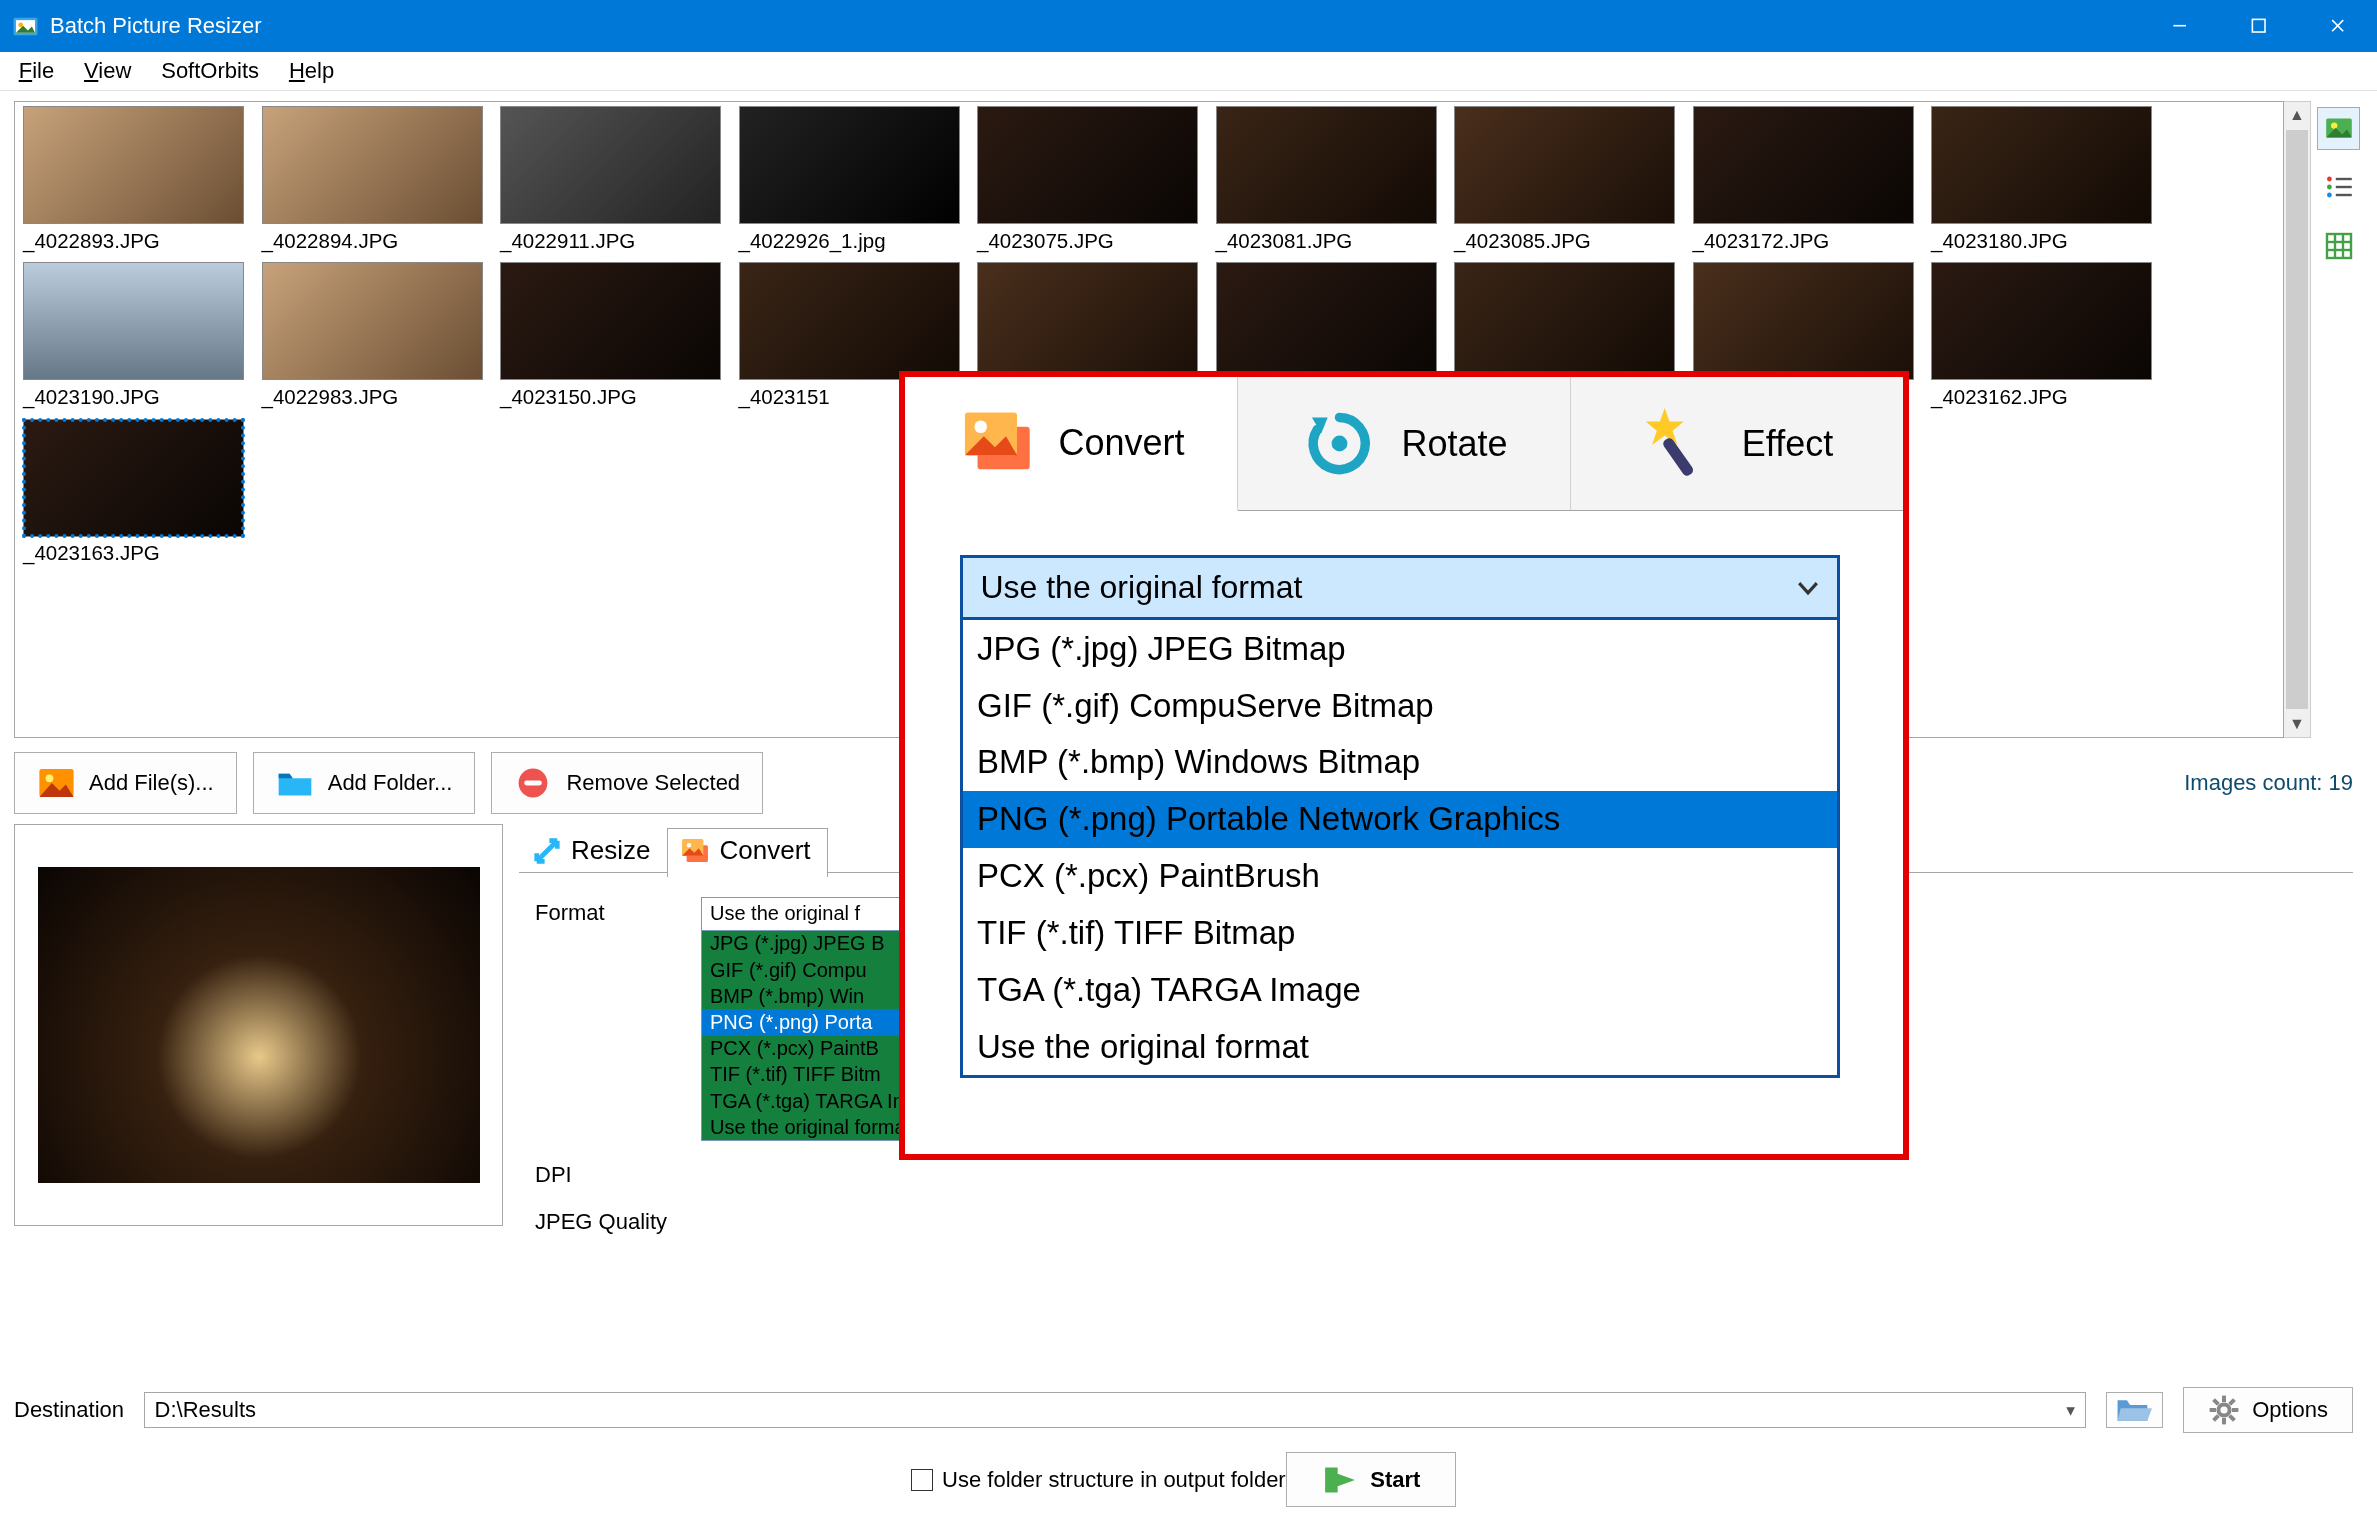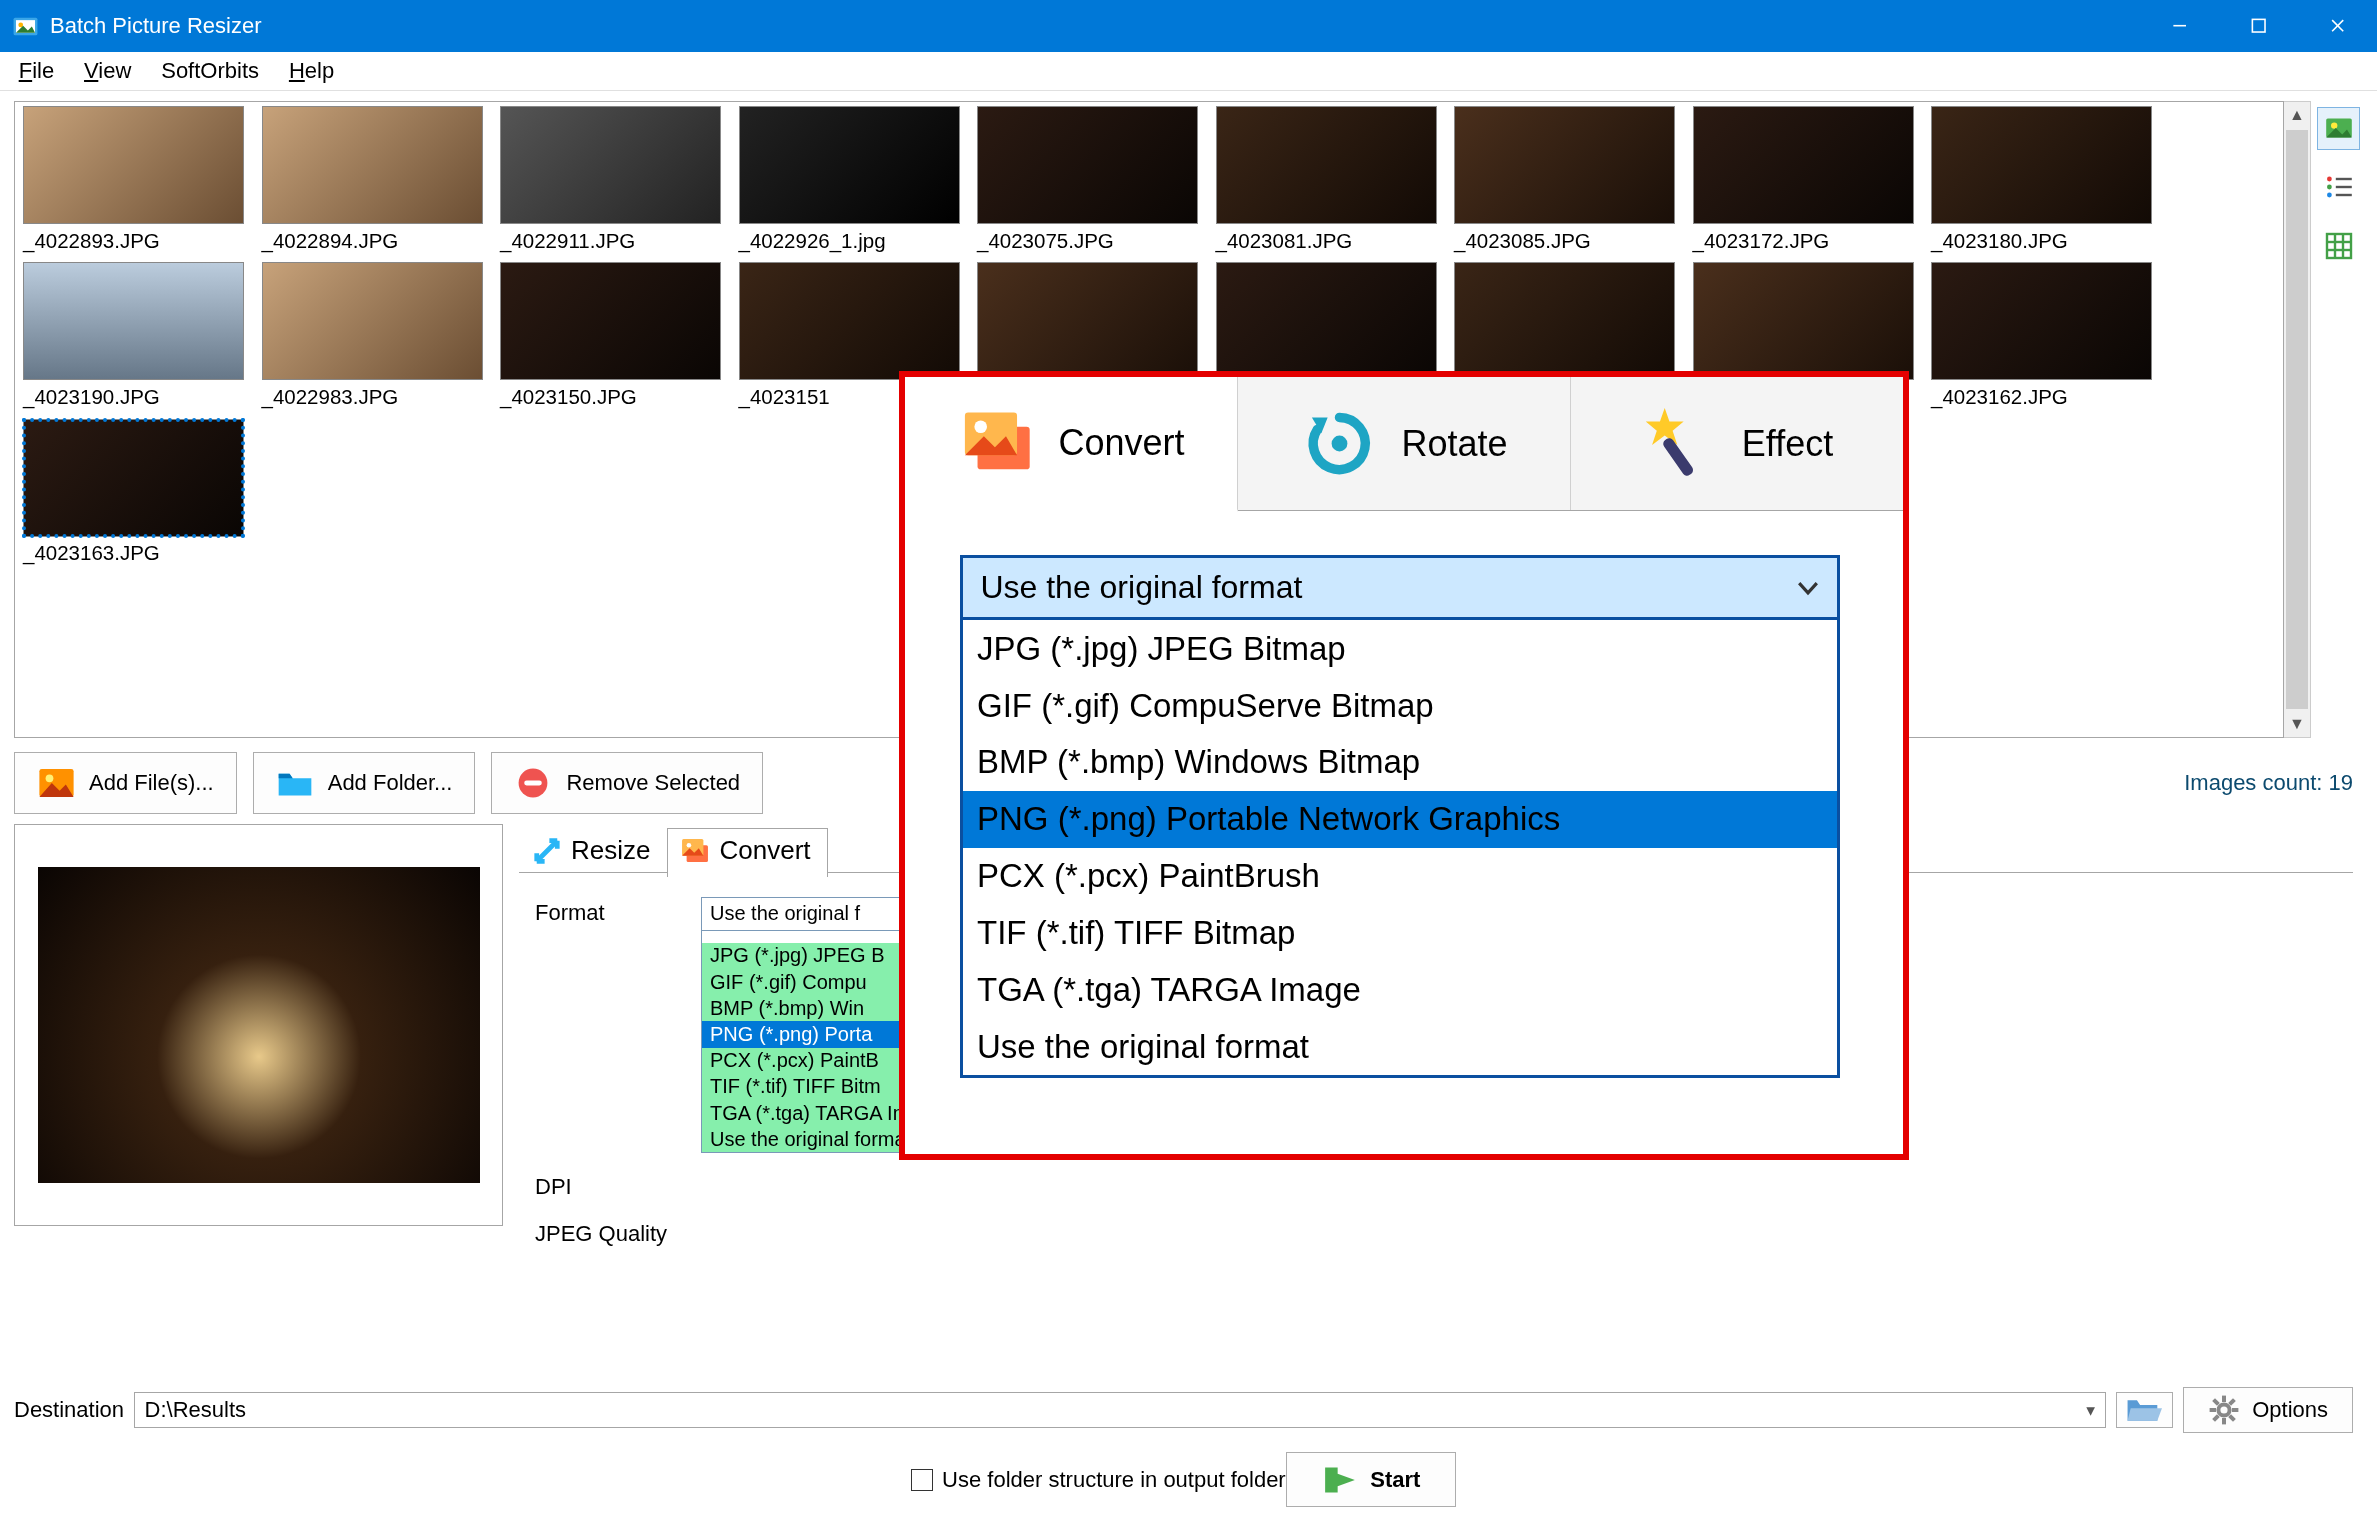--- a/index.html
+++ b/index.html
@@ -47,39 +47,39 @@
 .small-tabs { display: flex; height: 49px; border-bottom: 0.8px solid #a6a6a6; align-items:flex-end; }
 .small-tab { display:flex; align-items:flex-start; gap:8px; padding: 6.3px 16px 6.3px 11px; font-size: 26px; border: 0.8px solid transparent; border-bottom:none; position:relative; top:5px; height:49px;}
 .small-tab.active { border-color:#a6a6a6; background:#fff; z-index:2; }
 .small-tab .ic { width:32px; height:32px; display:flex; align-items:center; justify-content:center; }
 
 .settings-body { padding: 24px 16px; }
 .setting-row { display:flex; align-items:flex-start; margin-bottom: 17.4px; font-size: 22px; }
 .setting-label { width: 166px; padding-top: 3.2px; }
 .format-select-small { width: 284px; border: 0.8px solid #7a99b8; font-size: 20px; }
 .format-select-small .sel-current { padding: 4.7px 8px; background:#fff; border-bottom:0.8px solid #7a99b8; }
-.format-select-small .sel-list { background:#86efac;margin-top:12px; }
+.format-select-small .sel-list { background:#15803d; }
 .format-select-small .sel-item { padding: 1.6px 8px; white-space:nowrap; overflow:hidden; color:#000;}
 .format-select-small .sel-item.hl { background:#0078d7; color:#fff; }
 
 
 .callout { position: absolute; left: 899px; top: 371px; width: 1010px; height: 789px; border: 6.3px solid #e40000; background:#fff; z-index: 50; }
 .big-tabs { display:flex; height: 134px; border-bottom:0.8px solid #a6a6a6; }
 .big-tab { flex:1; display:flex; align-items:center; justify-content:center; gap: 22px; font-size: 36px; border-right:0.8px solid #d0d0d0; background:#f4f4f4; }
 .big-tab:last-child{border-right:none;}
 .big-tab.active { background:#fff; border-bottom:3.2px solid #fff; margin-bottom:-1.6px; }
 .big-tab .ic { width: 79px; height: 79px; display:flex; align-items:center; justify-content:center; }
 .big-select { margin: 44px 63px 0 55px; border: 3.2px solid #0a4fa0; }
 .big-select-current { height: 62px; display:flex; align-items:center; justify-content:space-between; padding: 0 17.4px; font-size: 32px; background:#cce8ff; border-bottom: 3.2px solid #0a4fa0;}
 .big-select-list {}
 .big-select-item { padding: 4.7px 14px; font-size: 33px; color:#000; line-height: 1.44; }
 .big-select-item.hl { background:#0078d7; color:#000000; }
 
 .bottom { position: absolute; left: 14px; right: 24px; top: 1387px; }
-.dest-row { display:flex; align-items:center; gap: 10px; font-size: 22px; }
+.dest-row { display:flex; align-items:center; gap: 20px; font-size: 22px; }
 .dest-input { flex:1; height: 36px; border:0.8px solid #a6a6a6; padding: 0 9.5px; font-size: 22px; background:#fff; display:flex; align-items:center; justify-content:space-between; }
 .dest-arrow{ color:#555; font-size:17.4px;}
 .browse-btn { width: 57px; height: 36px; border:0.8px solid #adadad; display:flex; align-items:center; justify-content:center; background:#fdfdfd; }
 .options-btn, .start-btn { height: 46px; display:flex; align-items:center; gap:12.6px; padding: 0 24px; border:0.8px solid #adadad; font-size: 22px; background:#fdfdfd; }
 .start-row { display:flex; align-items:center; margin-top: 19px; font-size: 22px; justify-content:center;}
 .chk { display:flex; align-items:center; gap: 9.5px; }
 .chk-box { width: 22px; height: 22px; border: 1.6px solid #333; background:#fff; }
 
 
 .bg-a{background:linear-gradient(135deg,#2b1a12,#0a0604);}

